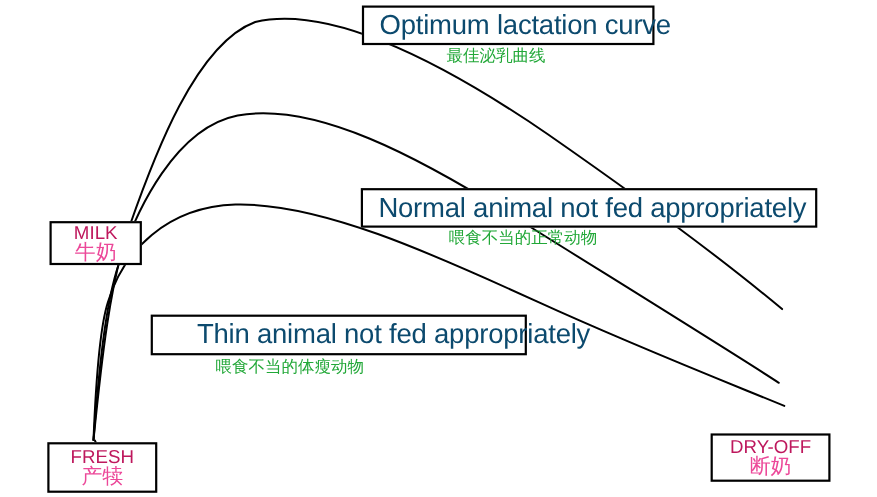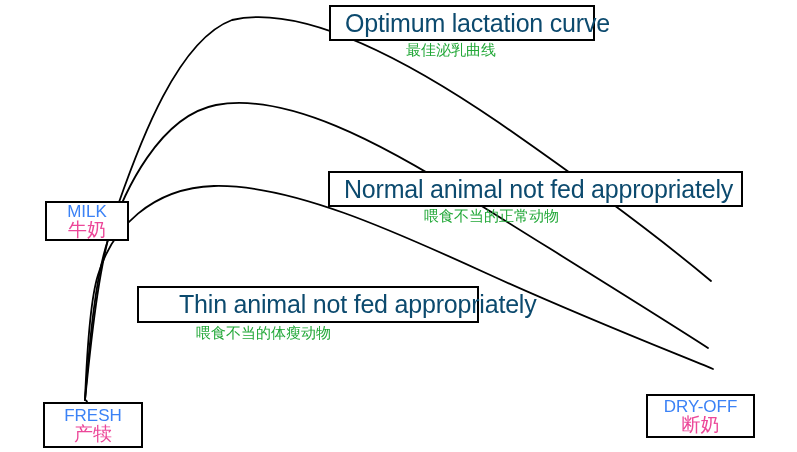--- a/index.html
+++ b/index.html
@@ -55,37 +55,37 @@
     display: flex;
     flex-direction: column;
     align-items: center;
     justify-content: center;
     line-height: 1.02;
   }
   .axis-box .en {
     font-family: "Liberation Sans", sans-serif;
     font-size: 17px;
     font-weight: 400;
-    color: #3b82f6;
+    color: #be185d;
     white-space: nowrap;
   }
   .axis-box .cn {
     font-family: "DejaVu Sans", sans-serif;
     font-size: 19px;
     color: #ec4899;
     white-space: nowrap;
   }
 
   
   #box-optimum   { left: 329px; top: 5px;   width: 266px; height: 36px; }
   #box-normal    { left: 328px; top: 171px; width: 415px; height: 36px; }
   #box-thin      { left: 137px; top: 286px; width: 342px; height: 37px; padding-left: 40px; }
 
   #cn-optimum    { left: 406px; top: 43px; }
-  #cn-normal     { left: 424px; top: 209px; }
+  #cn-normal     { left: 408px; top: 209px; }
   #cn-thin       { left: 196px; top: 326px; }
 
   #box-milk      { left: 45px;  top: 201px; width: 84px;  height: 40px; }
   #box-fresh     { left: 43px;  top: 402px; width: 100px; height: 46px; }
   #box-dryoff    { left: 646px; top: 394px; width: 109px; height: 44px; }
 </style>
 </head>
 <body>
 
 <div id="stage">

